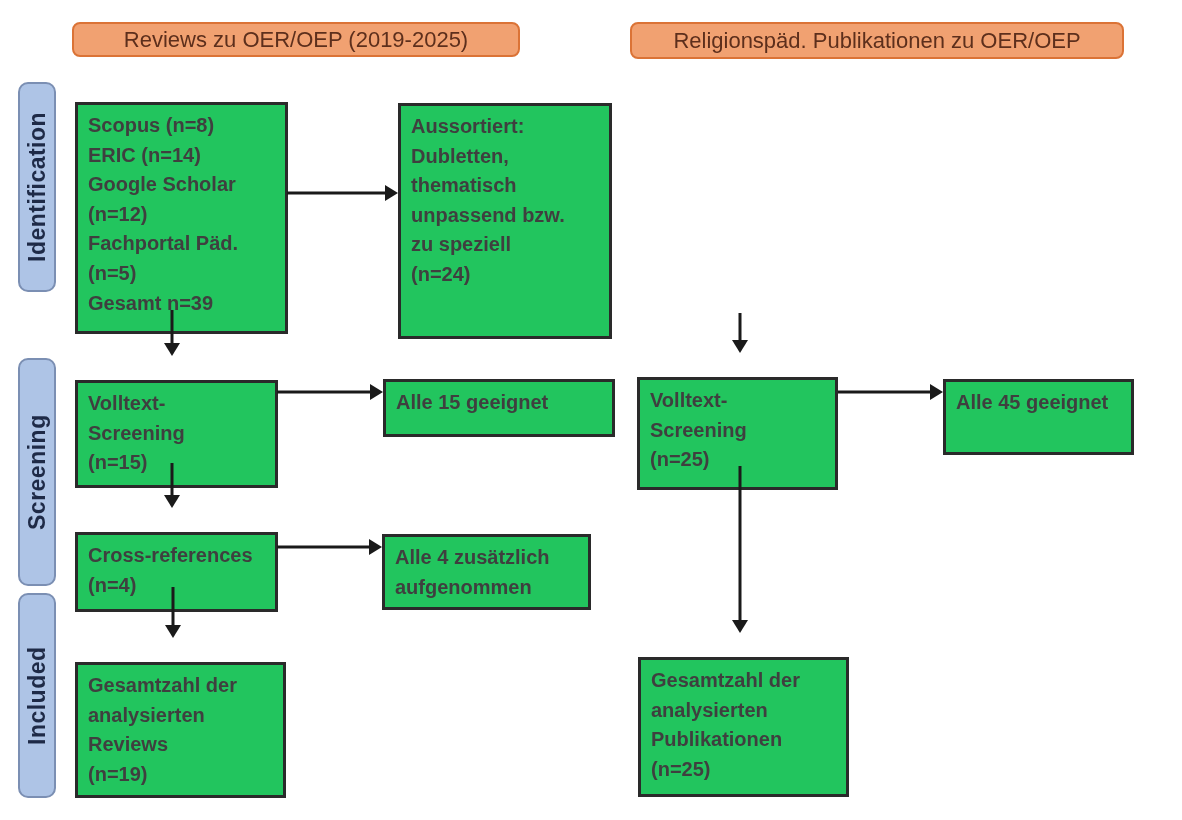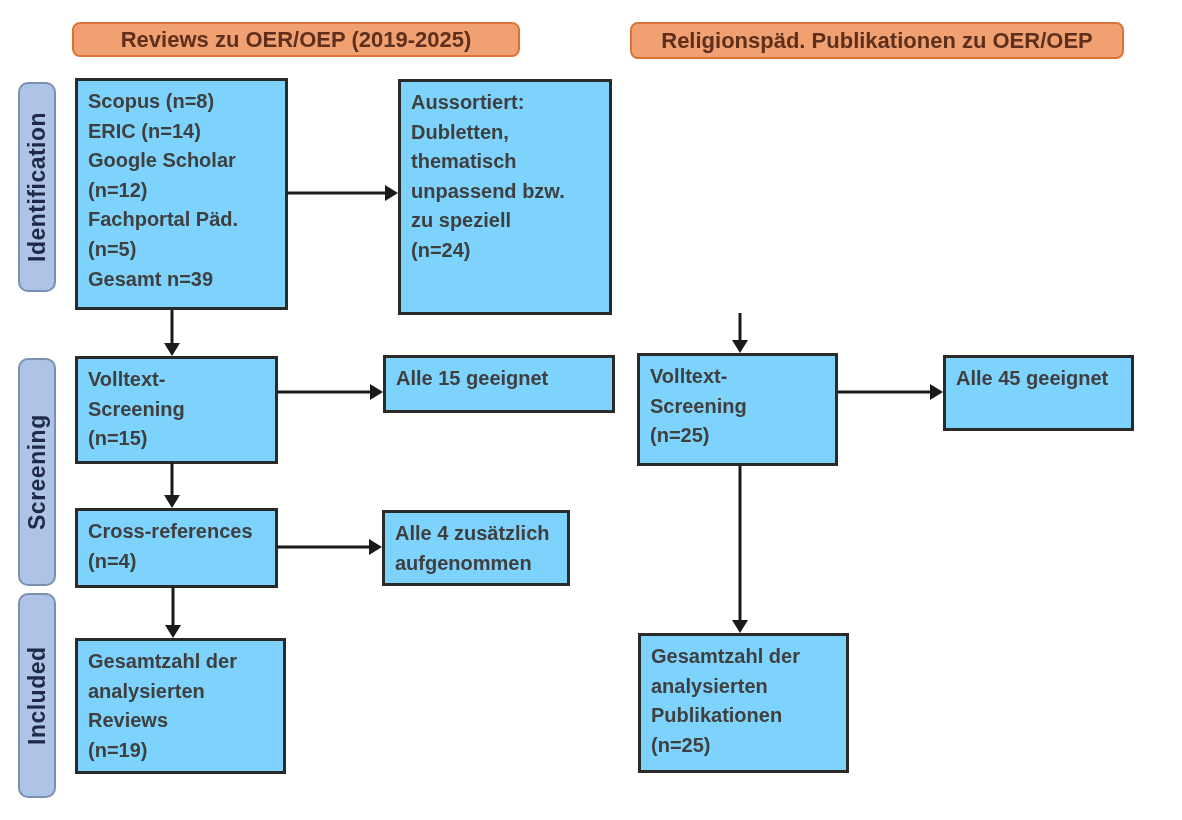--- a/index.html
+++ b/index.html
@@ -2,33 +2,33 @@
 <html><head>
 <meta charset="utf-8">
 <style>
   html,body{margin:0;padding:0;background:#fff;}
   #canvas{
     position:relative;width:1182px;height:820px;background:var(--bg,#fff);
     font-family:"Liberation Sans", sans-serif;overflow:hidden;
   }
   .pill{
     position:absolute;background:var(--header-fill);border:2px solid var(--header-border);
-    border-radius:8px;color:var(--header-text);font-weight:bold;font-size:22px;
+    border-radius:8px;color:var(--header-text);font-weight:normal;font-size:22px;
     display:flex;align-items:center;justify-content:center;box-sizing:border-box;
   }
   .stage{
     position:absolute;background:var(--stage-fill);border:2px solid var(--stage-border);
     border-radius:10px;color:var(--stage-text);font-weight:bold;font-size:23px;
     display:flex;align-items:center;justify-content:center;box-sizing:border-box;
     writing-mode:vertical-rl;transform:rotate(180deg);letter-spacing:0.5px;
   }
   .node{
-    position:absolute;background:#7dd3fc;border:3px solid var(--box-border);
+    position:absolute;background:#22c55e;border:3px solid var(--box-border);
     color:var(--box-text);font-weight:bold;font-size:20px;line-height:1.48;
-    padding:6px 10px;white-space:pre-line;box-sizing:border-box;
+    padding:6px 10px;white-space:pre-line;box-sizing:border-box;margin-top:24px;
   }
   .arrow{position:absolute;}
   .arrow .shaft-h{position:absolute;left:0;right:11px;top:50%;transform:translateY(-50%);height:3px;background:var(--arrow);}
   .arrow .head-r{position:absolute;right:0;top:50%;transform:translateY(-50%);width:0;height:0;
     border-top:8px solid transparent;border-bottom:8px solid transparent;border-left:13px solid var(--arrow);}
   .arrow .shaft-v{position:absolute;top:0;bottom:11px;left:50%;transform:translateX(-50%);width:3px;background:var(--arrow);}
   .arrow .head-d{position:absolute;bottom:0;left:50%;transform:translateX(-50%);width:0;height:0;
     border-left:8px solid transparent;border-right:8px solid transparent;border-top:13px solid var(--arrow);}
 </style>
 </head>
@@ -55,21 +55,21 @@
 thematisch
 unpassend bzw.
 zu speziell
 (n=24)</div>
   <div class="node" style="left:75px;top:356px;width:203px;height:108px;">Volltext-
 Screening
 (n=15)</div>
   <div class="node" style="left:383px;top:355px;width:232px;height:58px;">Alle 15 geeignet</div>
   <div class="node" style="left:75px;top:508px;width:203px;height:80px;">Cross-references
 (n=4)</div>
-  <div class="node" style="left:382px;top:510px;width:188px;height:76px;">Alle 4 zusätzlich
+  <div class="node" style="left:382px;top:510px;width:209px;height:76px;">Alle 4 zusätzlich
 aufgenommen</div>
   <div class="node" style="left:75px;top:638px;width:211px;height:136px;">Gesamtzahl der
 analysierten
 Reviews
 (n=19)</div>
 
   <div class="node" style="left:637px;top:353px;width:201px;height:113px;">Volltext-
 Screening
 (n=25)</div>
   <div class="node" style="left:943px;top:355px;width:191px;height:76px;">Alle 45 geeignet</div>

